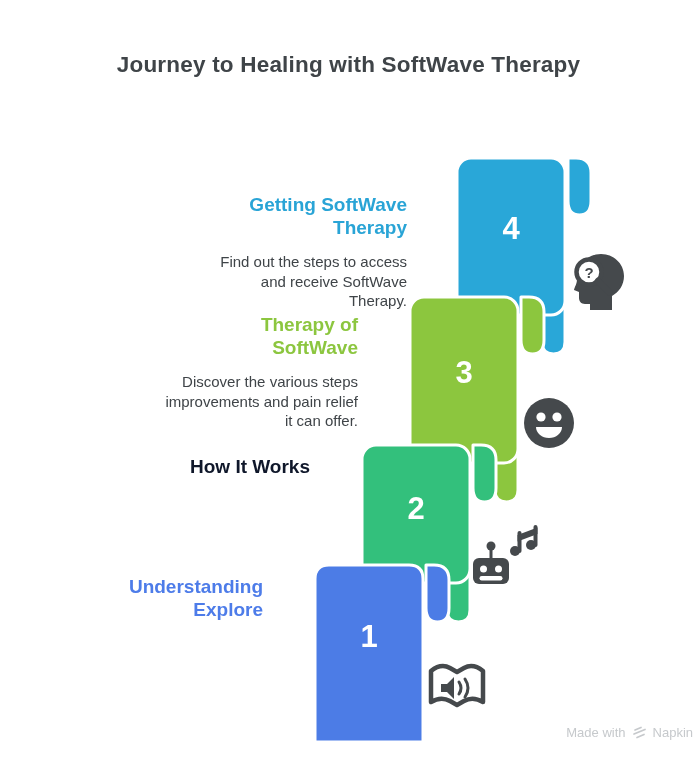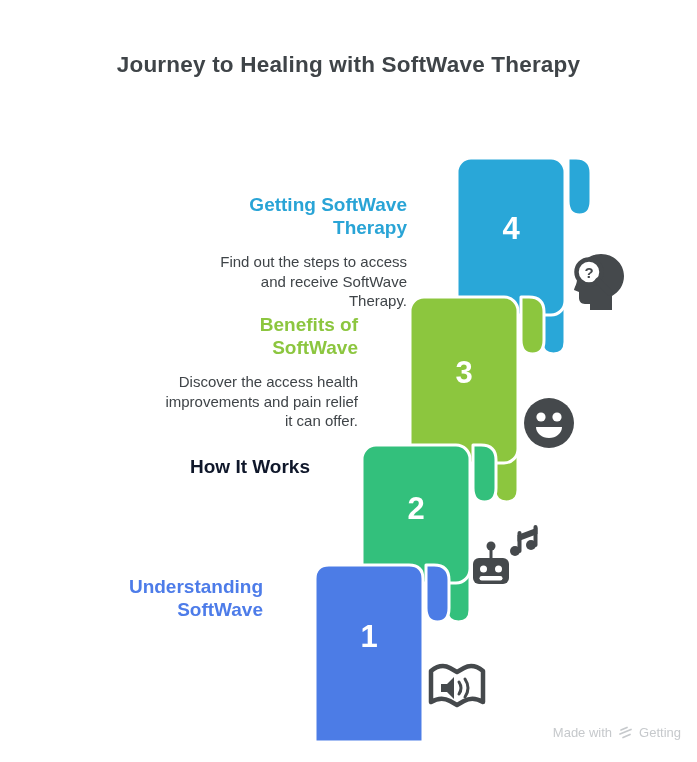--- a/index.html
+++ b/index.html
@@ -21,45 +21,45 @@
   .tb-s1{ right:434px; top:575px; } .tb-s1 .heading{ width:155px; } .tb-s1 .body{ width:192px; }
   .ribbon{ position:absolute; overflow:visible; }
   .ribbon path, .ribbon rect{ stroke:#ffffff; stroke-width:3; stroke-linejoin:round; }
   .ribbon text{ fill:#ffffff; font-size:31px; font-weight:bold; text-anchor:middle;
     font-family:"Liberation Sans", sans-serif; }
   .icon{ position:absolute; }
   .ic-f{ fill:var(--icon-color); }
   .ic-s{ stroke:var(--icon-color); fill:none; stroke-linecap:round; }
   .ic-w{ fill:#ffffff; }
   .watermark{
-    position:absolute; right:16px; top:725px; display:flex; align-items:center; gap:6px;
+    position:absolute; right:4px; top:725px; display:flex; align-items:center; gap:6px;
     font-size:13px; color:var(--wm-color); cursor:pointer;
   }
   .wm-logo{ display:block; }
 </style>
 </head>
 <body>
 
 <div class="canvas">
 
   <div class="page-title">Journey to Healing with SoftWave Therapy</div>
 
   <div class="text-block tb-s4">
     <div class="heading" style="color: rgb(41, 164, 214);">Getting SoftWave Therapy</div>
     <div class="body">Find out the steps to access and receive SoftWave Therapy.</div>
   </div>
   <div class="text-block tb-s3">
-    <div class="heading" style="color: rgb(140, 198, 63);">Benefits of SoftWave</div>
-    <div class="body">Discover the access health improvements and pain relief it can offer.</div>
+    <div class="heading" style="color: rgb(140, 198, 63);">Therapy of SoftWave</div>
+    <div class="body">Discover the various steps improvements and pain relief it can offer.</div>
   </div>
   <div class="text-block tb-s2">
     <div class="heading" style="color: #0f172a;">How It Works</div>
   </div>
   <div class="text-block tb-s1">
-    <div class="heading" style="color: rgb(77, 124, 233);">Understanding SoftWave</div>
+    <div class="heading" style="color: rgb(77, 124, 233);">Understanding Explore</div>
   </div>
 
   <svg class="ribbon" style="left:455px;top:156px;" width="140" height="202" viewBox="0 0 140 202">
     <path d="M87 147 L110 147 L110 186 Q110 198 98.5 198 Q87 198 87 186 Z" fill="#29a7d8"></path>
     <path d="M113 2 L121 2 Q136 2 136 17 L136 45 Q136 59 124.5 59 Q113 59 113 45 Z" fill="#29a7d8"></path>
     <rect x="2" y="2" width="108" height="157" rx="14" fill="#29a7d8"></rect>
     <text x="56" y="83">4</text>
   </svg>
 
   <svg class="ribbon" style="left:408px;top:295px;" width="140" height="211" viewBox="0 0 140 211">
@@ -120,16 +120,16 @@
 
   <div class="watermark">
     <span>Made with</span>
     <svg class="wm-logo" width="15" height="13" viewBox="0 0 15 13">
       <g style="stroke:var(--wm-color);stroke-width:1.7;stroke-linecap:round;">
         <line x1="3" y1="4" x2="9" y2="1.5"></line>
         <line x1="2" y1="8" x2="13" y2="3.5"></line>
         <line x1="5" y1="11.5" x2="12" y2="8.5"></line>
       </g>
     </svg>
-    <span>Getting</span>
+    <span>Napkin</span>
   </div>
 
 </div>
 
 </body></html>

